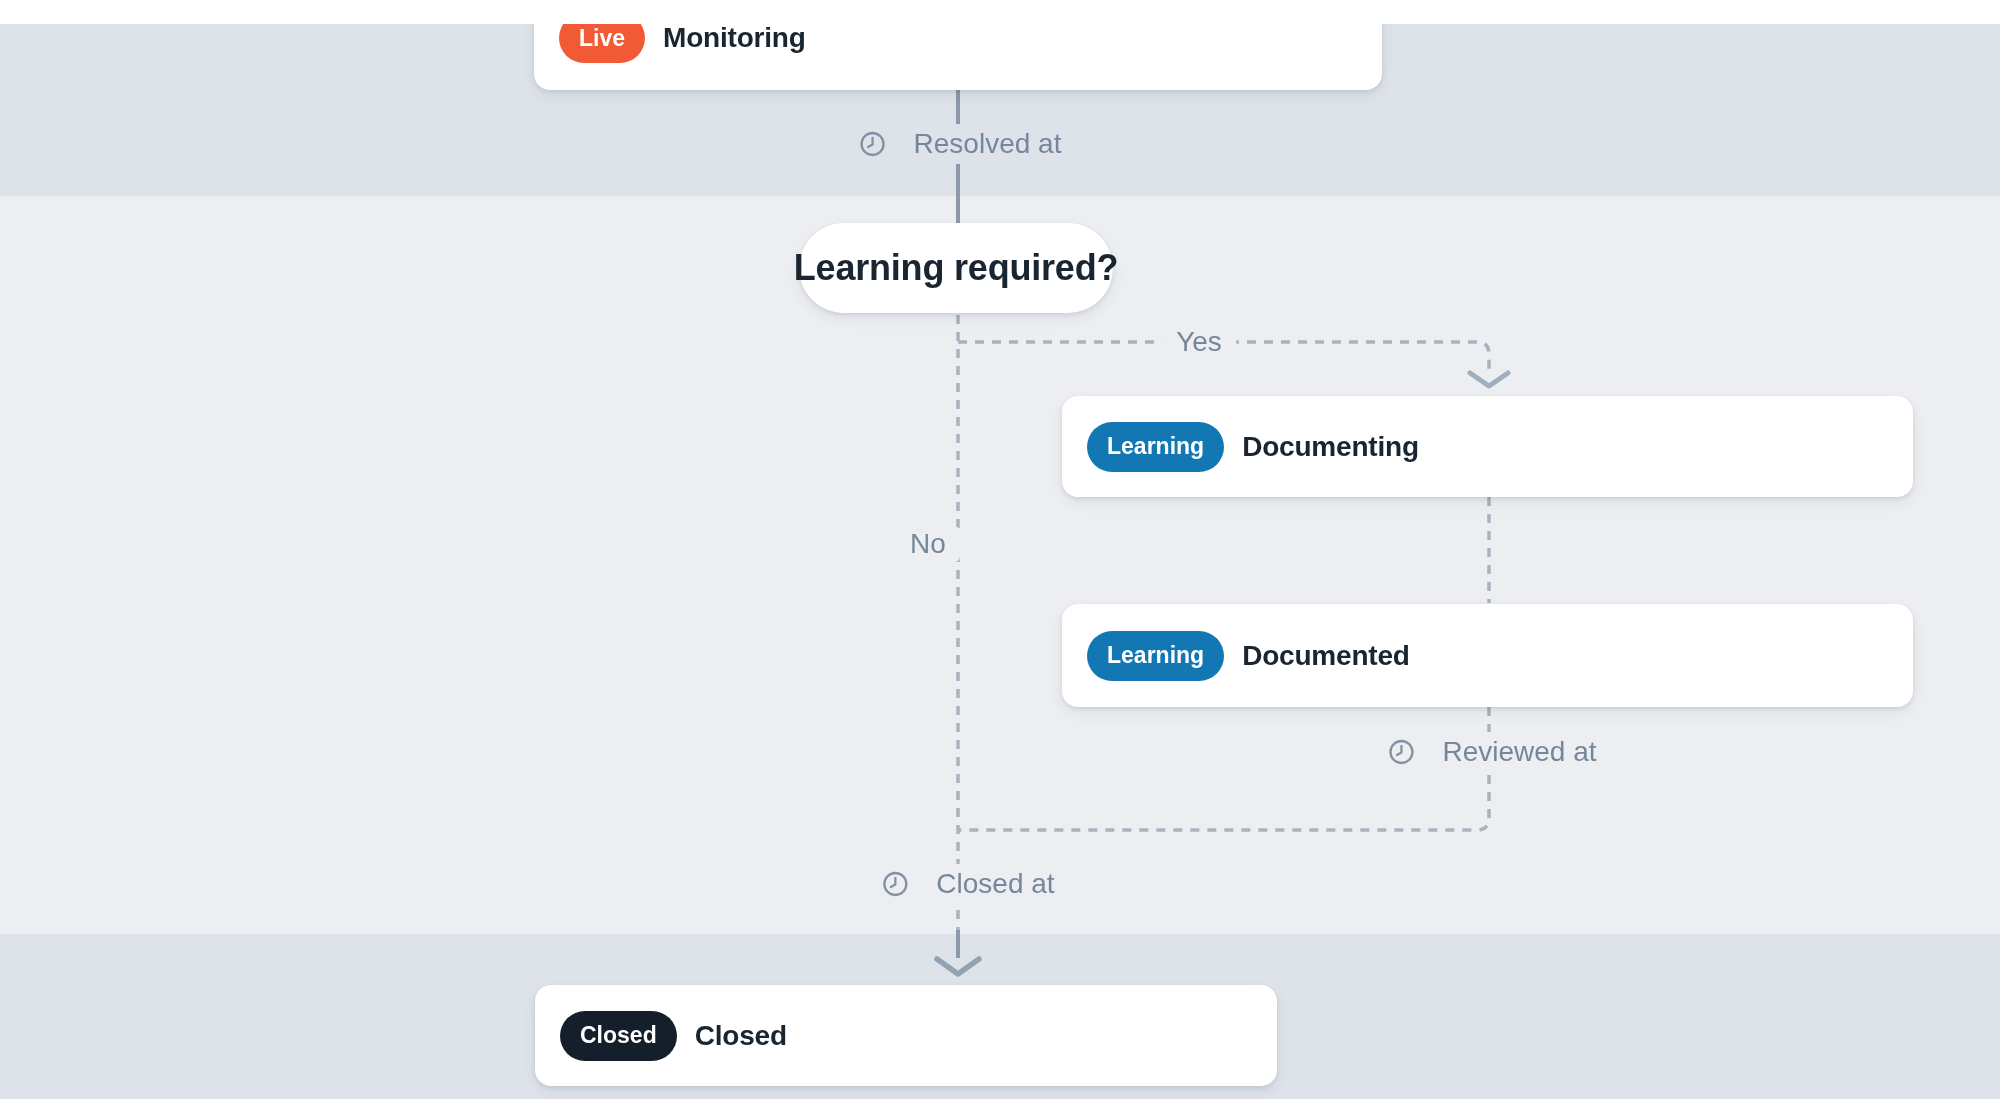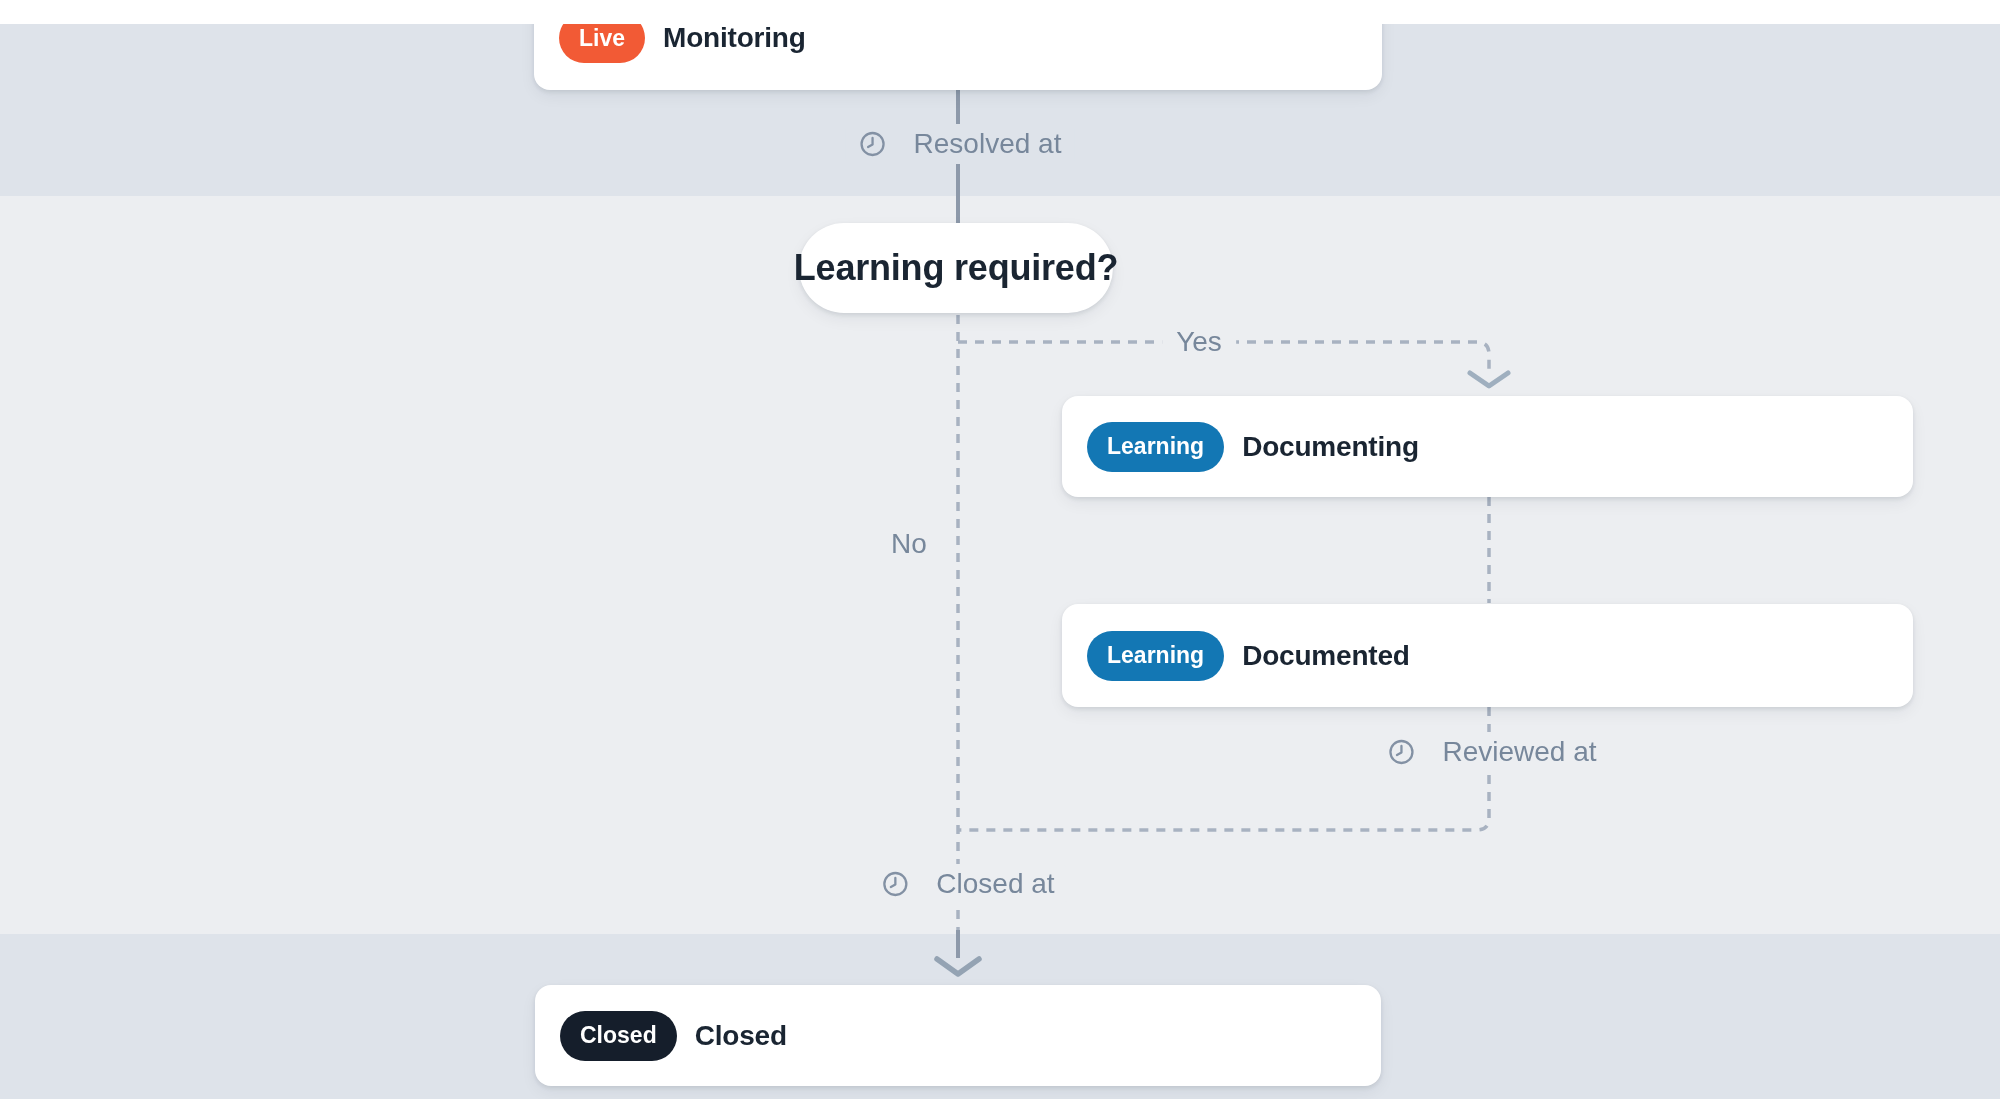--- a/index.html
+++ b/index.html
@@ -22,21 +22,21 @@
   
   .card{
     position:absolute;z-index:2;background:#ffffff;border-radius:16px;
     display:flex;align-items:center;gap:18px;padding-left:25px;
     box-shadow:0 2px 4px rgba(23,32,49,.10),0 6px 16px rgba(23,32,49,.06);
     box-sizing:border-box;
   }
   .card-monitoring{left:534px;top:-38px;width:848px;height:104px;}
   .card-documenting{left:1062px;top:372px;width:851px;height:101px;}
   .card-reviewing{left:1062px;top:580px;width:851px;height:103px;}
-  .card-closed{left:535px;top:961px;width:846px;height:101px;}
+  .card-closed{left:535px;top:961px;width:742px;height:101px;}
 
   .badge{
     display:inline-flex;align-items:center;justify-content:center;
     height:50px;padding:0 20px;border-radius:999px;
     color:#ffffff;font-size:23px;font-weight:700;line-height:1;white-space:nowrap;
   }
   .card-title{
     font-size:28px;font-weight:700;color:#1a2532;letter-spacing:-0.2px;white-space:nowrap;
   }
 
@@ -55,21 +55,21 @@
     position:absolute;z-index:3;transform:translate(-50%,-50%);
     display:flex;align-items:center;gap:27px;
     color:#77879b;font-size:28px;font-weight:400;white-space:nowrap;
     padding:4px 13px;border-radius:6px;
   }
   .edge-label.on-top-band{background:#dee3ea;}
   .edge-label.on-mid-band{background:#eceef1;}
   .edge-label .clock{flex:0 0 auto;display:block;color:#8391a4;}
   .lbl-resolved{left:960px;top:120px;}
   .lbl-yes{left:1199px;top:318px;padding:2px 14px;justify-content:flex-end;}
-  .lbl-no{left:909px;top:520px;padding:2px 14px;}
+  .lbl-no{left:928px;top:520px;padding:2px 14px;}
   .lbl-documented{left:1496px;top:524px;}
   .lbl-reviewed{left:1492px;top:728px;}
   .lbl-closedat{left:968px;top:860px;}
 </style>
 </head>
 <body>
 
 <div id="canvas">
 
   <div class="band band-top" style="background:#dee3ea"></div>

